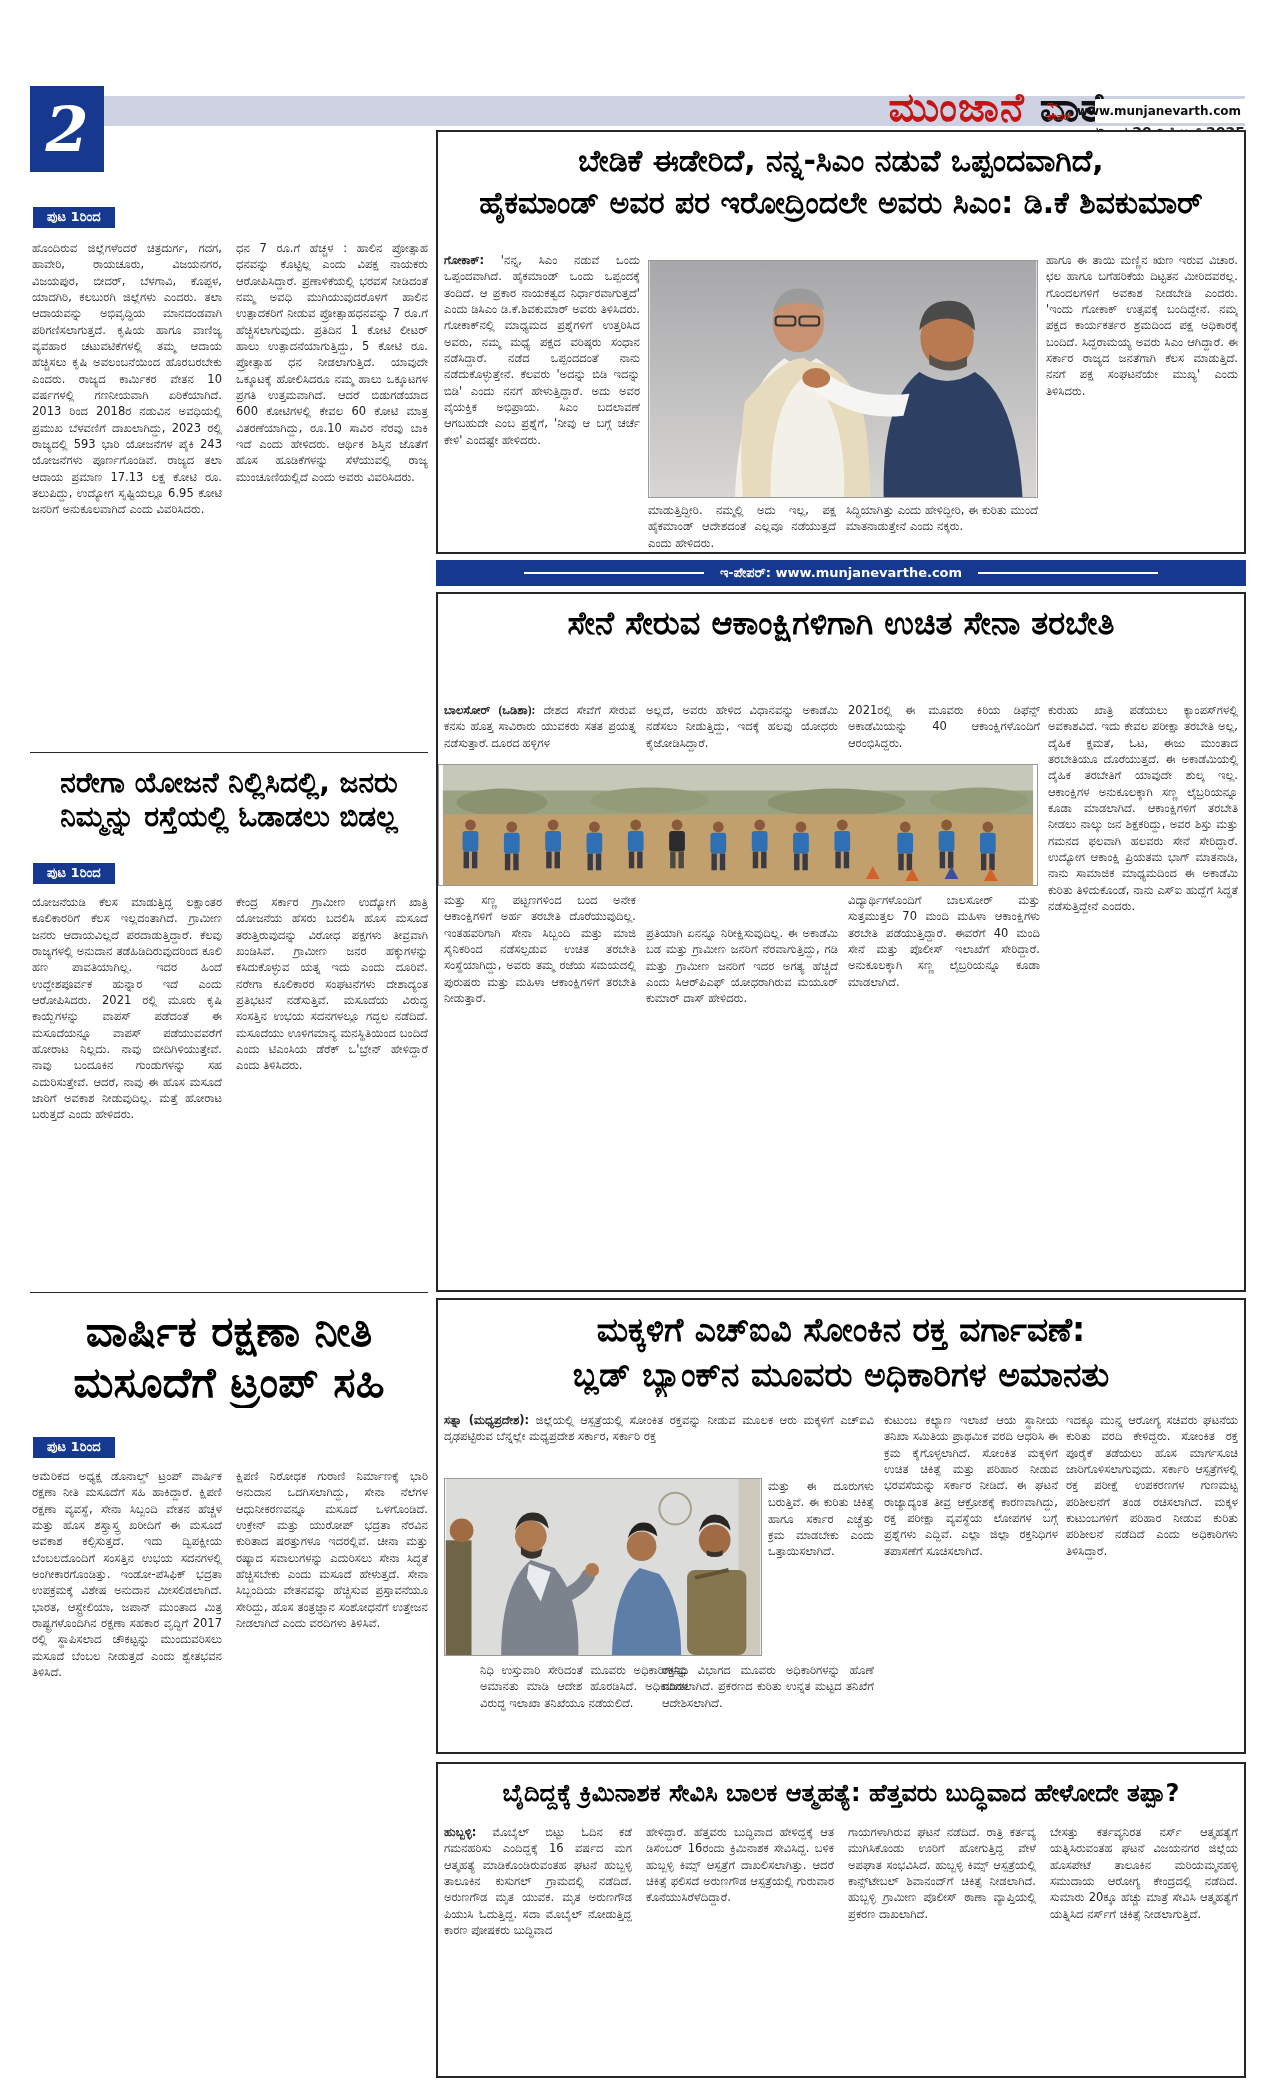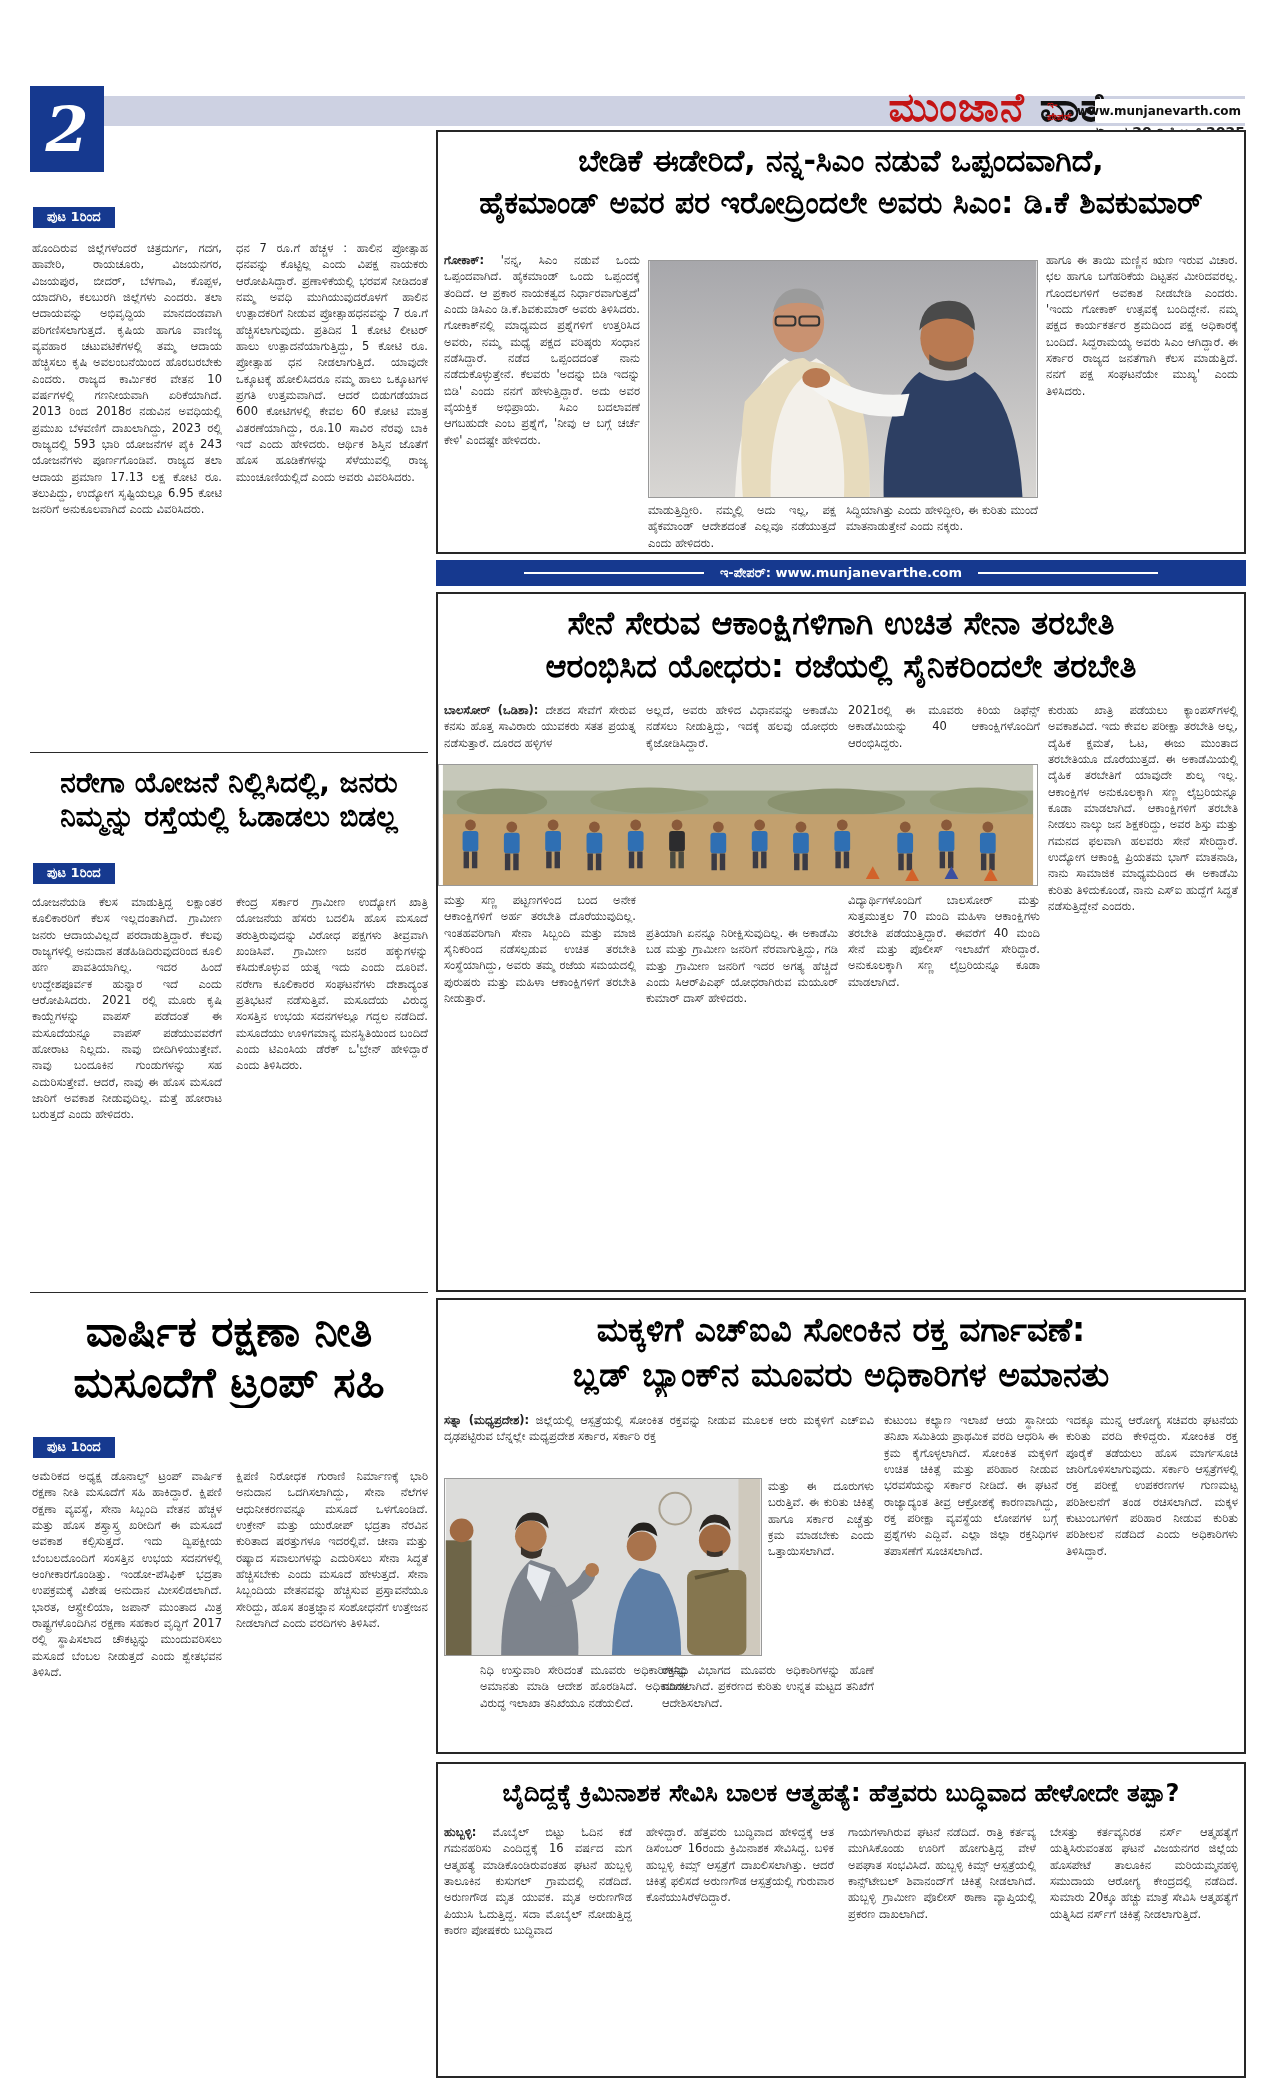--- a/index.html
+++ b/index.html
@@ -132,23 +132,22 @@
 
   <div class="abs strip" style="left:436px;top:560px;width:810px;height:26px;">
     <span class="line"></span>
     <span>ಇ-ಪೇಪರ್: www.munjanevarthe.com</span>
     <span class="line"></span>
   </div>
 
   <div class="abs article-box" style="left:436px;top:592px;width:810px;height:700px;"></div>
   <div class="abs hl" style="left:444px;top:602px;width:794px;height:94px;font-size:32px;line-height:1.35;">
     <div class="ln">ಸೇನೆ ಸೇರುವ ಆಕಾಂಕ್ಷಿಗಳಿಗಾಗಿ ಉಚಿತ ಸೇನಾ ತರಬೇತಿ</div>
-    <div class="ln">ಆರಂಭಿಸಿದ ಯೋಧರು: ರಜೆಯಲ್ಲಿ ಸೈನಿಕರಿಂದಲೇ ತರಬೇತಿ</div>
-  </div>
-  <div class="abs body-col" style="left:444px;top:702px;width:192px;height:60px;">
+  </div>
+  <div class="abs body-col" style="left:444px;top:702px;width:192px;height:60px;font-family:Liberation Serif, serif;">
     <span class="dl">ಬಾಲಸೋರ್ (ಒಡಿಶಾ):</span>
     <span>ದೇಶದ ಸೇವೆಗೆ ಸೇರುವ ಕನಸು ಹೊತ್ತ ಸಾವಿರಾರು ಯುವಕರು ಸತತ ಪ್ರಯತ್ನ ನಡೆಸುತ್ತಾರೆ. ದೂರದ ಹಳ್ಳಿಗಳ</span>
   </div>
   <div class="abs body-col" style="left:646px;top:702px;width:192px;height:60px;">ಅಲ್ಲದೆ, ಅವರು ಹೇಳಿದ ವಿಧಾನವನ್ನು ಅಕಾಡೆಮಿ ನಡೆಸಲು ನೀಡುತ್ತಿದ್ದು, ಇದಕ್ಕೆ ಹಲವು ಯೋಧರು ಕೈಜೋಡಿಸಿದ್ದಾರೆ.</div>
   <div class="abs body-col" style="left:848px;top:702px;width:192px;height:60px;">2021ರಲ್ಲಿ ಈ ಮೂವರು ಕಿರಿಯ ಡಿಫೆನ್ಸ್ ಅಕಾಡೆಮಿಯನ್ನು 40 ಆಕಾಂಕ್ಷಿಗಳೊಂದಿಗೆ ಆರಂಭಿಸಿದ್ದರು.</div>
   <div class="abs body-col" style="left:1048px;top:702px;width:190px;height:580px;">ಕುರುಹು ಖಾತ್ರಿ ಪಡೆಯಲು ಕ್ಯಾಂಪಸ್‌ಗಳಲ್ಲಿ ಅವಕಾಶವಿದೆ. ಇದು ಕೇವಲ ಪರೀಕ್ಷಾ ತರಬೇತಿ ಅಲ್ಲ, ದೈಹಿಕ ಕ್ಷಮತೆ, ಓಟ, ಈಜು ಮುಂತಾದ ತರಬೇತಿಯೂ ದೊರೆಯುತ್ತದೆ. ಈ ಅಕಾಡೆಮಿಯಲ್ಲಿ ದೈಹಿಕ ತರಬೇತಿಗೆ ಯಾವುದೇ ಶುಲ್ಕ ಇಲ್ಲ. ಆಕಾಂಕ್ಷಿಗಳ ಅನುಕೂಲಕ್ಕಾಗಿ ಸಣ್ಣ ಲೈಬ್ರರಿಯನ್ನೂ ಕೂಡಾ ಮಾಡಲಾಗಿದೆ. ಆಕಾಂಕ್ಷಿಗಳಿಗೆ ತರಬೇತಿ ನೀಡಲು ನಾಲ್ಕು ಜನ ಶಿಕ್ಷಕರಿದ್ದು, ಅವರ ಶಿಸ್ತು ಮತ್ತು ಗಮನದ ಫಲವಾಗಿ ಹಲವರು ಸೇನೆ ಸೇರಿದ್ದಾರೆ. ಉದ್ಯೋಗ ಆಕಾಂಕ್ಷಿ ಪ್ರಿಯತಮ ಭಾಗ್ ಮಾತನಾಡಿ, ನಾನು ಸಾಮಾಜಿಕ ಮಾಧ್ಯಮದಿಂದ ಈ ಅಕಾಡೆಮಿ ಕುರಿತು ತಿಳಿದುಕೊಂಡೆ, ನಾನು ಎಸ್‌ಐ ಹುದ್ದೆಗೆ ಸಿದ್ಧತೆ ನಡೆಸುತ್ತಿದ್ದೇನೆ ಎಂದರು.</div>
 
   <div class="abs photo-frame" style="left:438px;top:764px;width:600px;height:122px;">
     <svg class="photo" viewBox="0 0 600 122">
       <rect width="600" height="46" fill="#c6c8ba"></rect>

